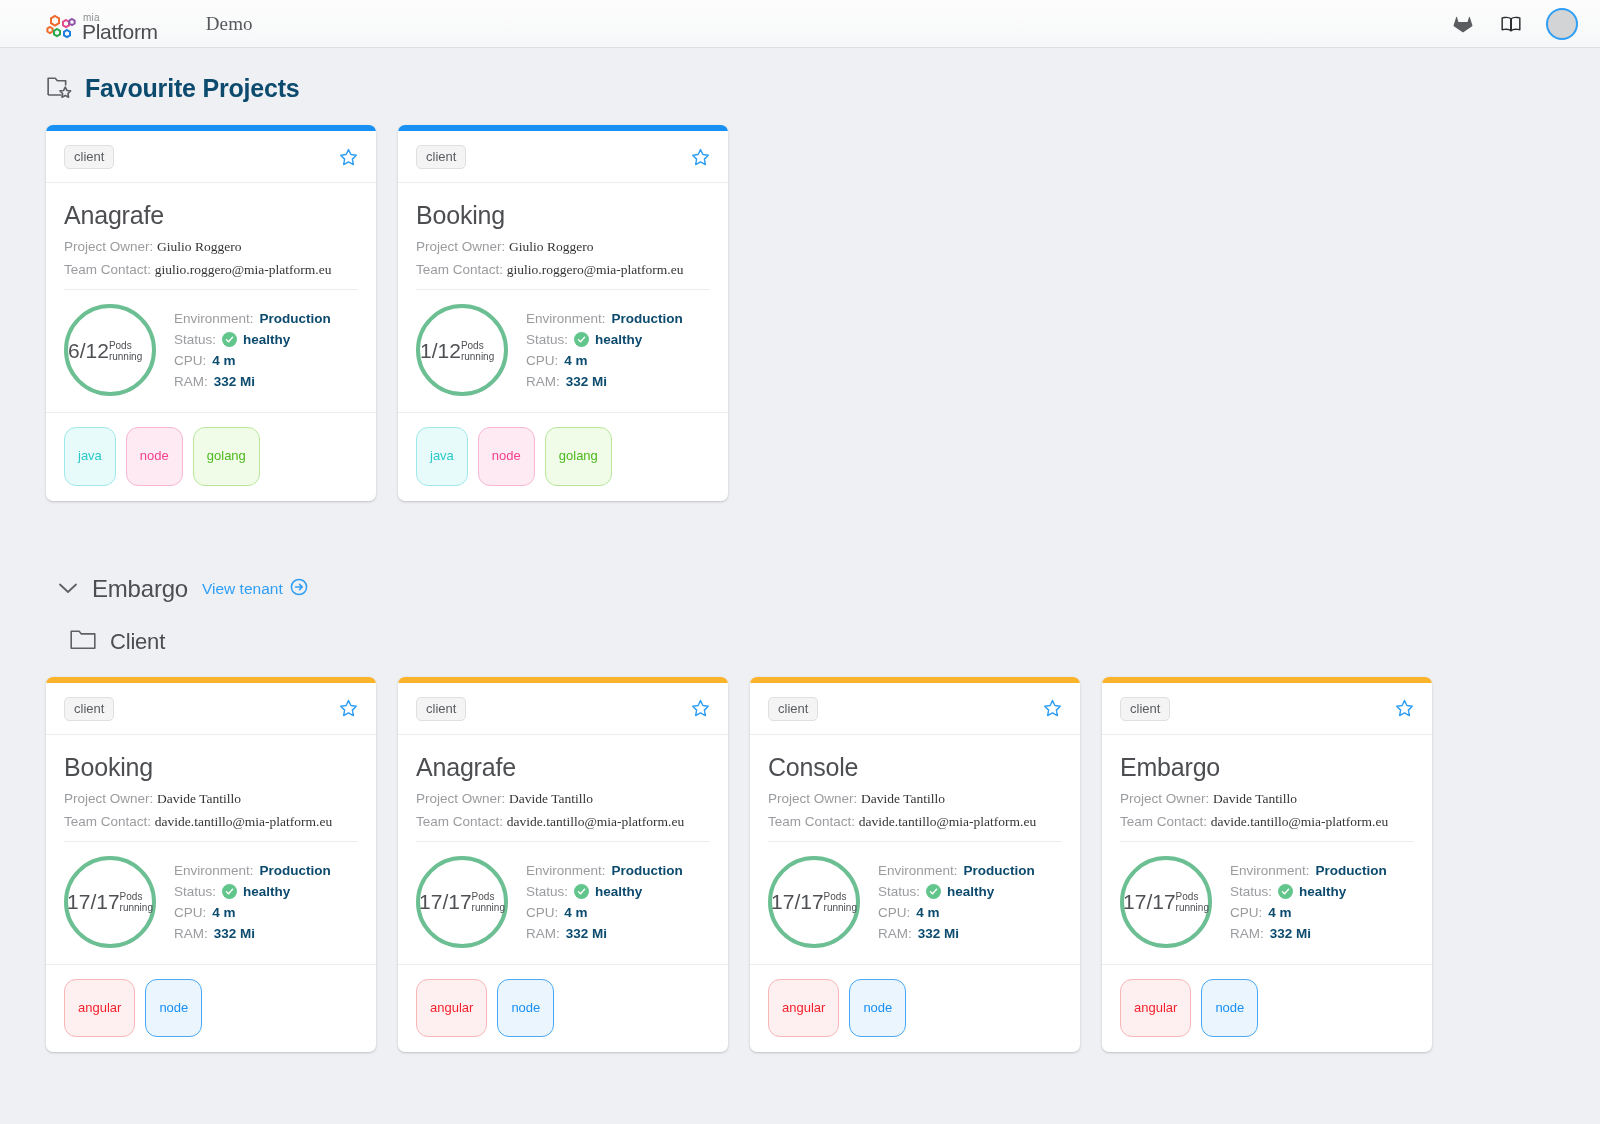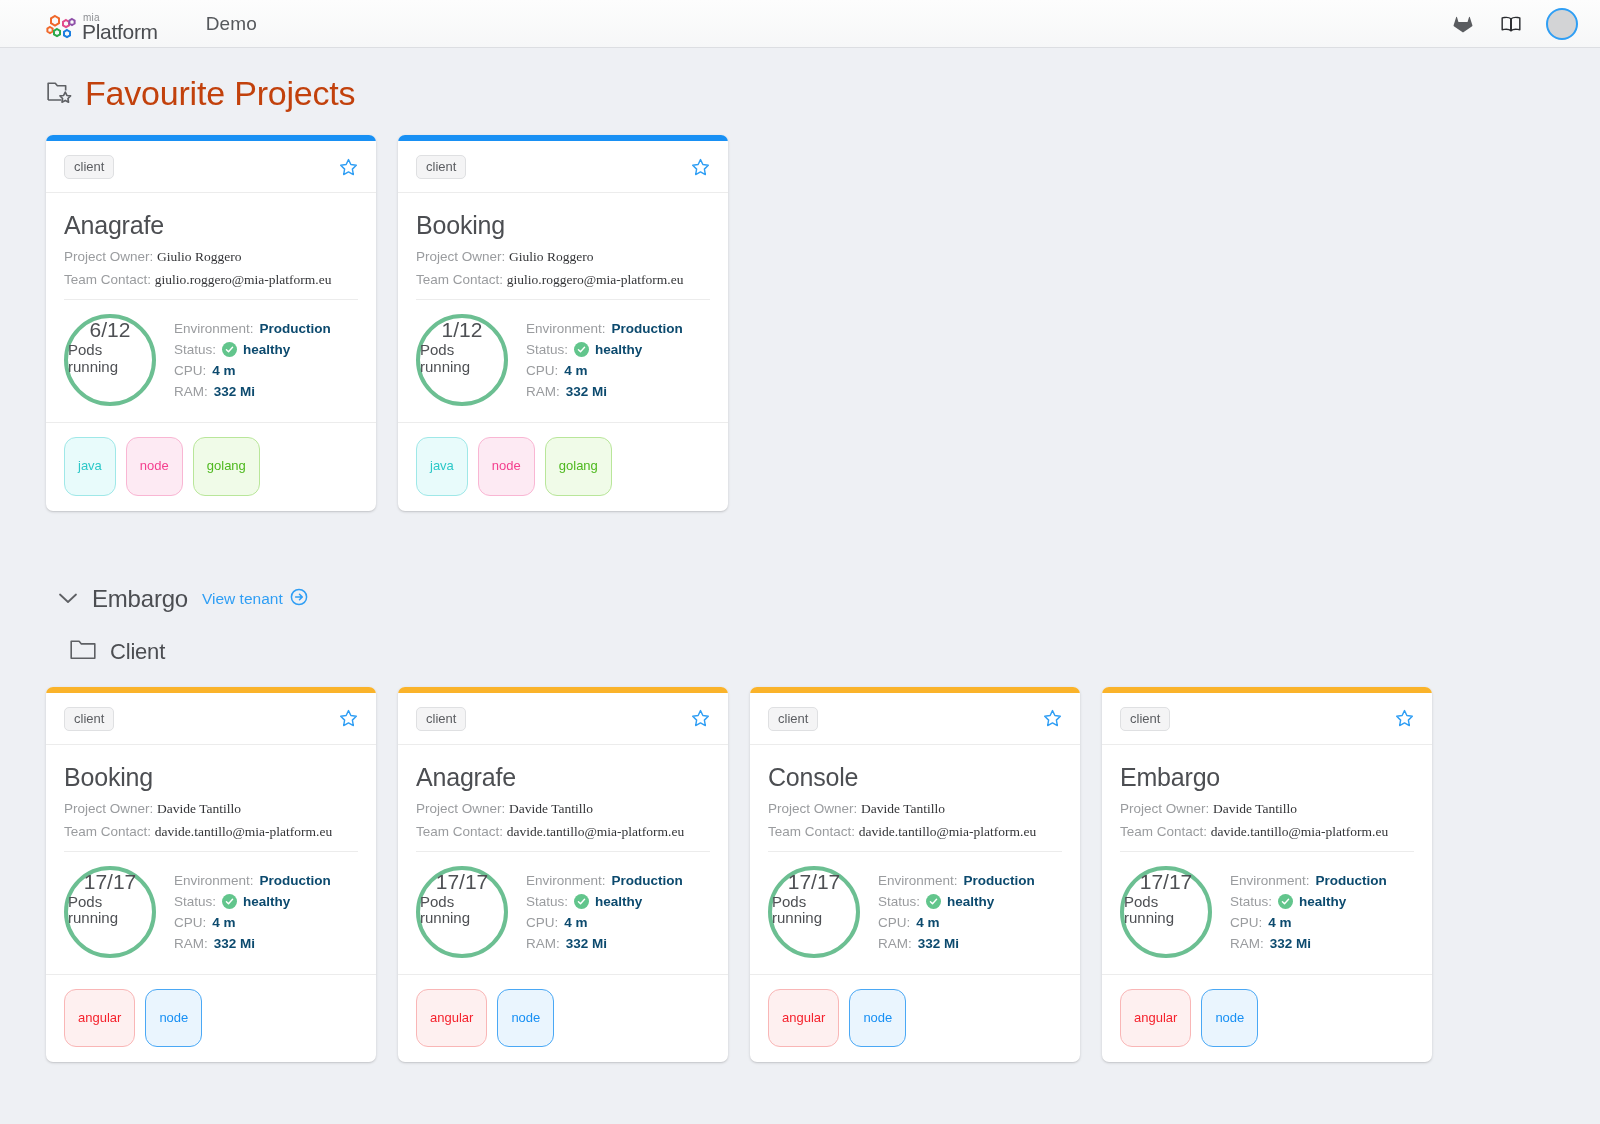--- a/index.html
+++ b/index.html
@@ -27,21 +27,21 @@
   .brand-text { display: flex; flex-direction: column; line-height: 1; }
   .brand-mia {
     font-size: 10px; color: #8d8f93; letter-spacing: .2px;
     margin-left: 1px; margin-bottom: 0px; margin-top: 8px;
   }
   .brand-platform {
     font-size: 21px; color: #4b4d51; letter-spacing: -0.3px; font-weight: 400;
     margin-top: -2px;
   }
   .topbar-demo {
-    margin-left: 48px; font-size: 19px; color: #55585c; letter-spacing: .1px;
+    margin-left: 48px; font-size: 19px; color: #55585c; letter-spacing: .1px; font-family: Liberation Serif, serif;
   }
   .topbar-right {
     margin-left: auto; display: flex; align-items: center; gap: 22px;
   }
   .icon-btn {
     width: 26px; height: 26px; display: flex; align-items: center;
     justify-content: center; cursor: pointer;
   }
   .avatar {
     width: 32px; height: 32px; border-radius: 50%;
@@ -49,21 +49,21 @@
   }
 
   
   .content { padding: 26px 46px 0 46px; }
 
   .section-title {
     display: flex; align-items: center; gap: 12px;
     margin-bottom: 22px;
   }
   .section-title .title-text {
-    font-size: 34px; color: #c2410c; font-weight: 400; letter-spacing: -0.2px;
+    font-size: 25px; color: #0c4a6e; font-weight: 700; letter-spacing: -0.2px;
   }
 
   .cards-row { display: flex; gap: 22px; flex-wrap: nowrap; }
 
   
   .card {
     width: 330px;
     background: #ffffff;
     border-radius: 7px;
     box-shadow: 0 1px 3px rgba(0,0,0,.14), 0 1px 1px rgba(0,0,0,.06);
@@ -98,25 +98,25 @@
 
   .card-stats {
     display: flex; align-items: center; gap: 18px;
     border-top: 1px solid #ececec;
     margin-top: 11px;
     padding: 14px 0 16px 0;
   }
   .donut {
     width: 92px; height: 92px; flex: 0 0 auto;
     border: 4px solid #6cbf92; border-radius: 50%;
-    display: flex; flex-direction: column; align-items: center;
-    justify-content: flex-start; line-height: 1.1;
+    display: flex; flex-direction: row; align-items: center;
+    justify-content: center; line-height: 1.1;
   }
   .donut-num { font-size: 21px; color: #4e5054; }
-  .donut-lbl { font-size: 15px; color: #4e5054; margin-top: 1px; }
+  .donut-lbl { font-size: 10px; color: #4e5054; margin-top: 1px; }
 
   .stat-list { display: flex; flex-direction: column; gap: 6px; }
   .stat-line {
     font-size: 13.5px; display: flex; align-items: center; gap: 6px;
     white-space: nowrap;
   }
   .stat-line .lbl { color: #9a9c9f; }
   .stat-line .val { color: #0c4a6e; font-weight: bold; }
   .check-badge {
     width: 15px; height: 15px; border-radius: 50%; background: #62c58c;

